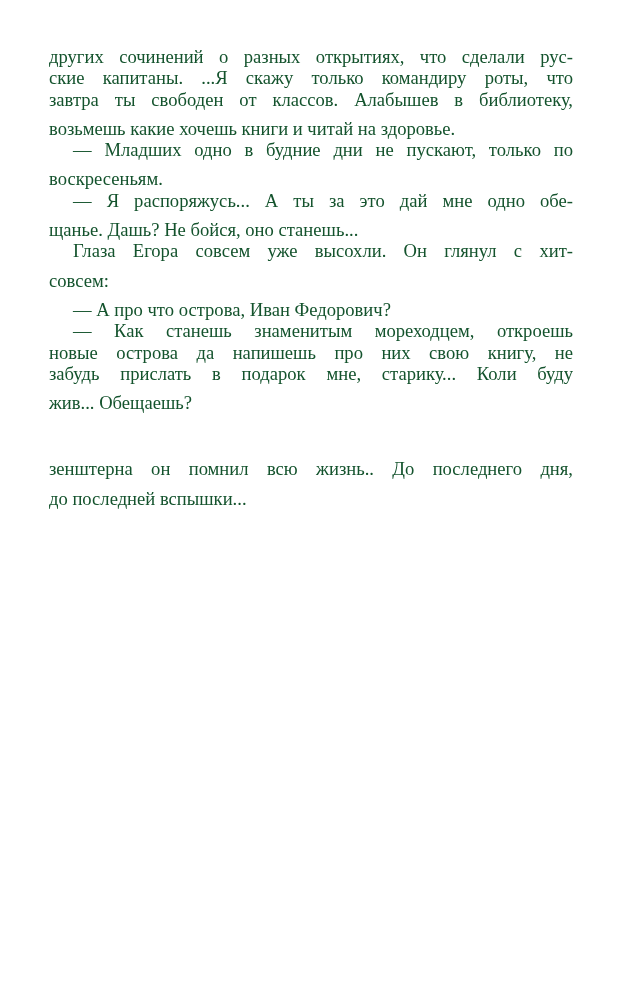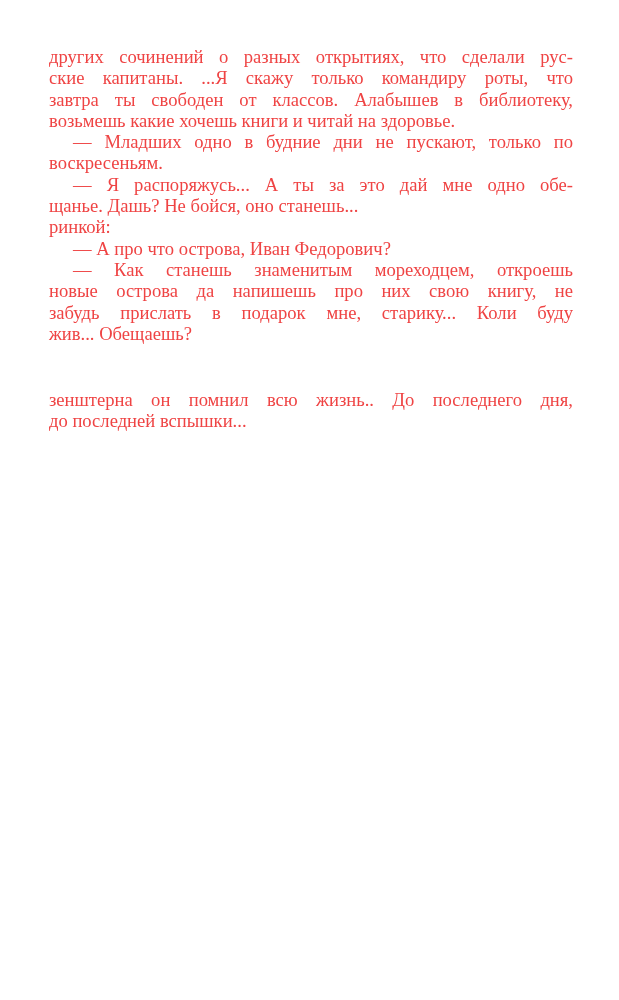--- a/index.html
+++ b/index.html
@@ -5,47 +5,48 @@
     html, body { margin: 0; padding: 0; background: #ffffff; }
     body { width: 619px; height: 1000px; position: relative; overflow: hidden; }
     .page {
       position: absolute;
       left: 49px;
       top: 46px;
       width: 524px;
       font-family: "Liberation Serif", "DejaVu Serif", serif;
       font-size: 18.6px;
       line-height: 21.3px;
-      color: #ef4444;
+      color: #14532d;
     }
     .line {
       display: block;
       white-space: nowrap;
       text-align: justify;
       text-align-last: justify;
       height: 21.3px;
     }
-    .line.last { text-align-last: left; }
+    .line.last { text-align-last: left; margin-top: 8px; }
     .line.indent { padding-left: 24px; }
     .block-gap { height: 45px; }
   </style>
 </head>
 <body>
 
 <div class="page">
   <div>
     <span class="line">других сочинений о разных открытиях, что сделали рус-</span>
     <span class="line">ские капитаны. ...Я скажу только командиру роты, что</span>
     <span class="line">завтра ты свободен от классов. Алабышев в библиотеку,</span>
     <span class="line last">возьмешь какие хочешь книги и читай на здоровье.</span>
     <span class="line indent">— Младших одно в будние дни не пускают, только по</span>
     <span class="line last">воскресеньям.</span>
     <span class="line indent">— Я распоряжусь... А ты за это дай мне одно обе-</span>
     <span class="line last">щанье. Дашь? Не бойся, оно станешь...</span>
-    <span class="line last">ринкой:</span>
+    <span class="line indent">Глаза Егора совсем уже высохли. Он глянул с хит-</span>
+    <span class="line last">совсем:</span>
     <span class="line indent last">— А про что острова, Иван Федорович?</span>
     <span class="line indent">— Как станешь знаменитым мореходцем, откроешь</span>
     <span class="line">новые острова да напишешь про них свою книгу, не</span>
     <span class="line">забудь прислать в подарок мне, старику... Коли буду</span>
     <span class="line last">жив... Обещаешь?</span>
   </div>
 
   <div class="block-gap"></div>
 
   <div>

